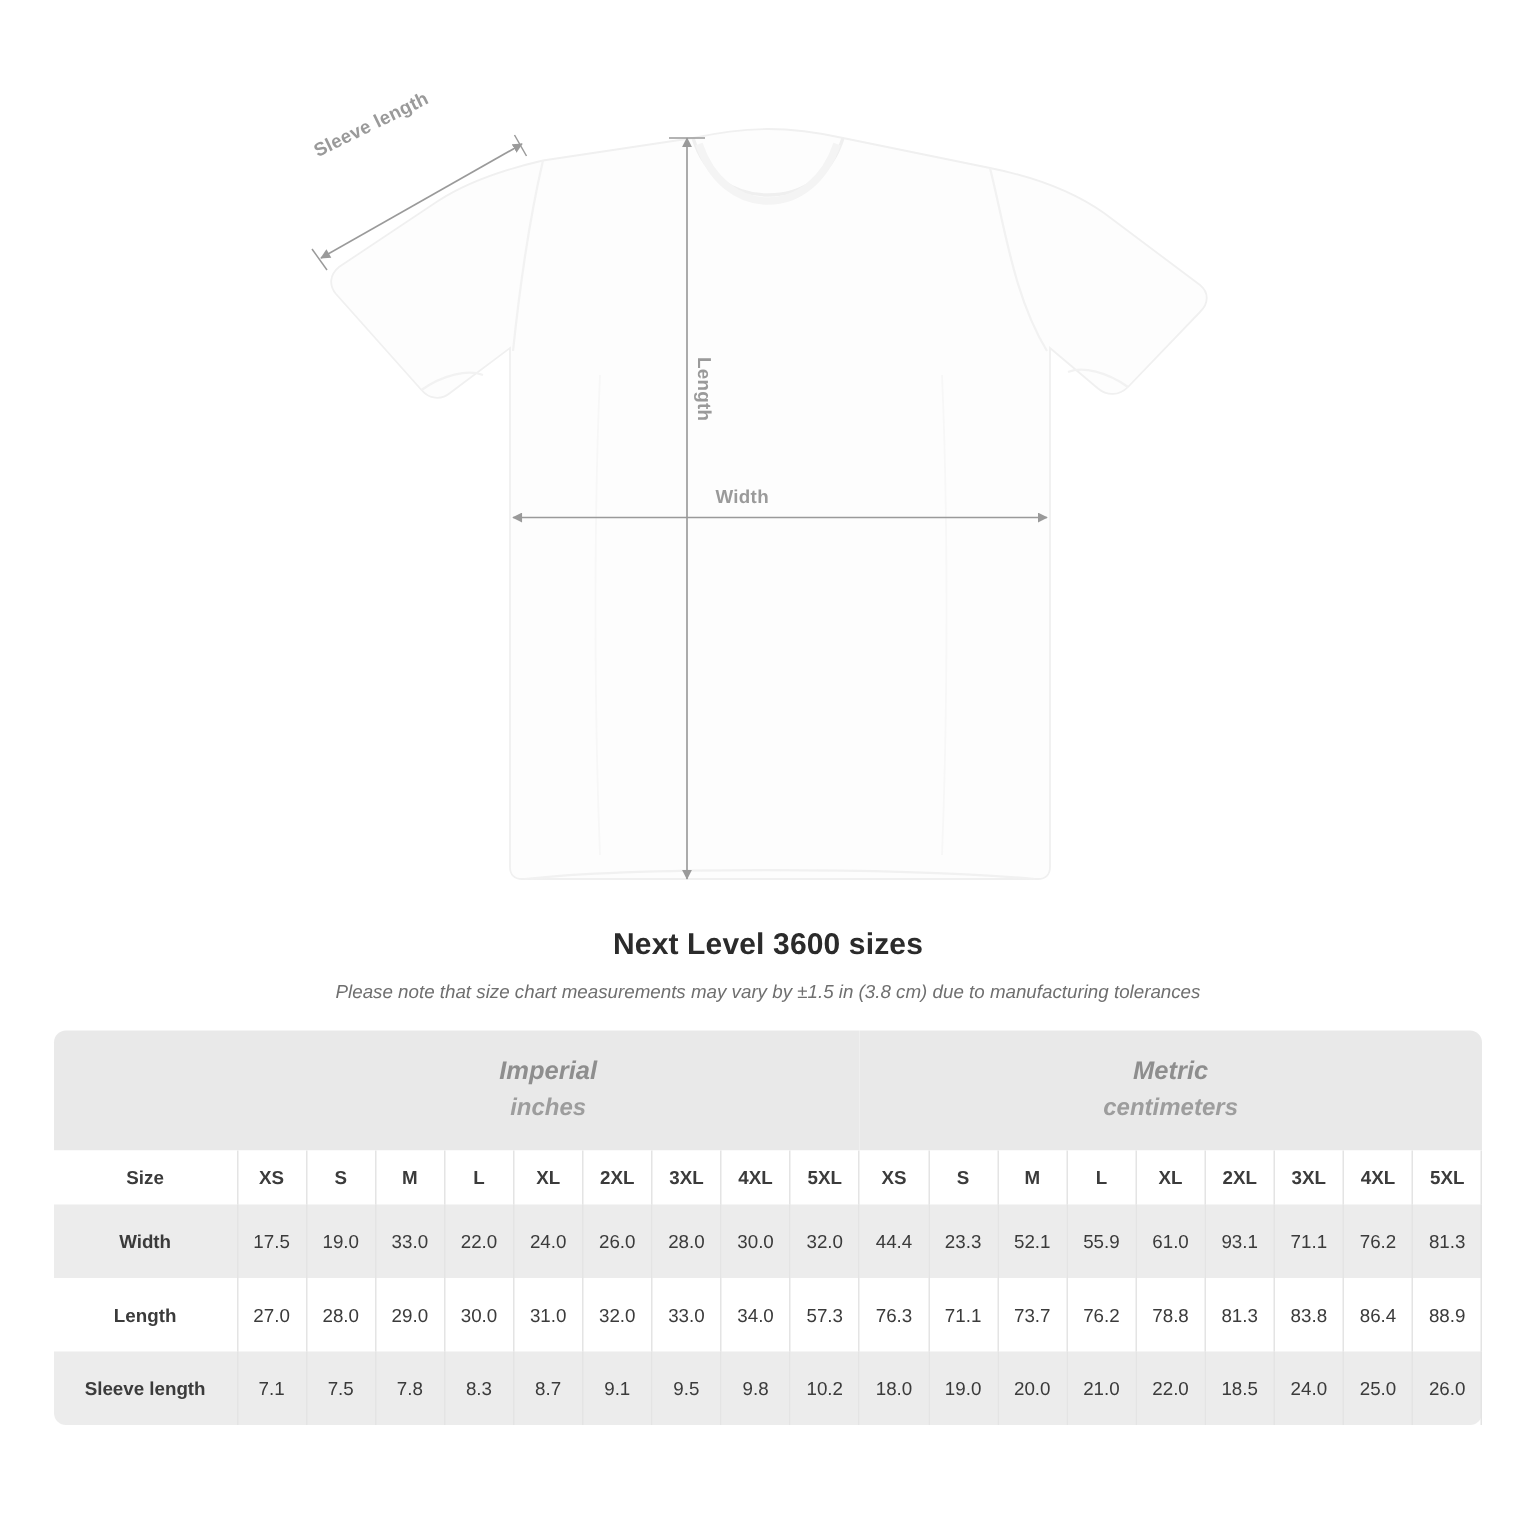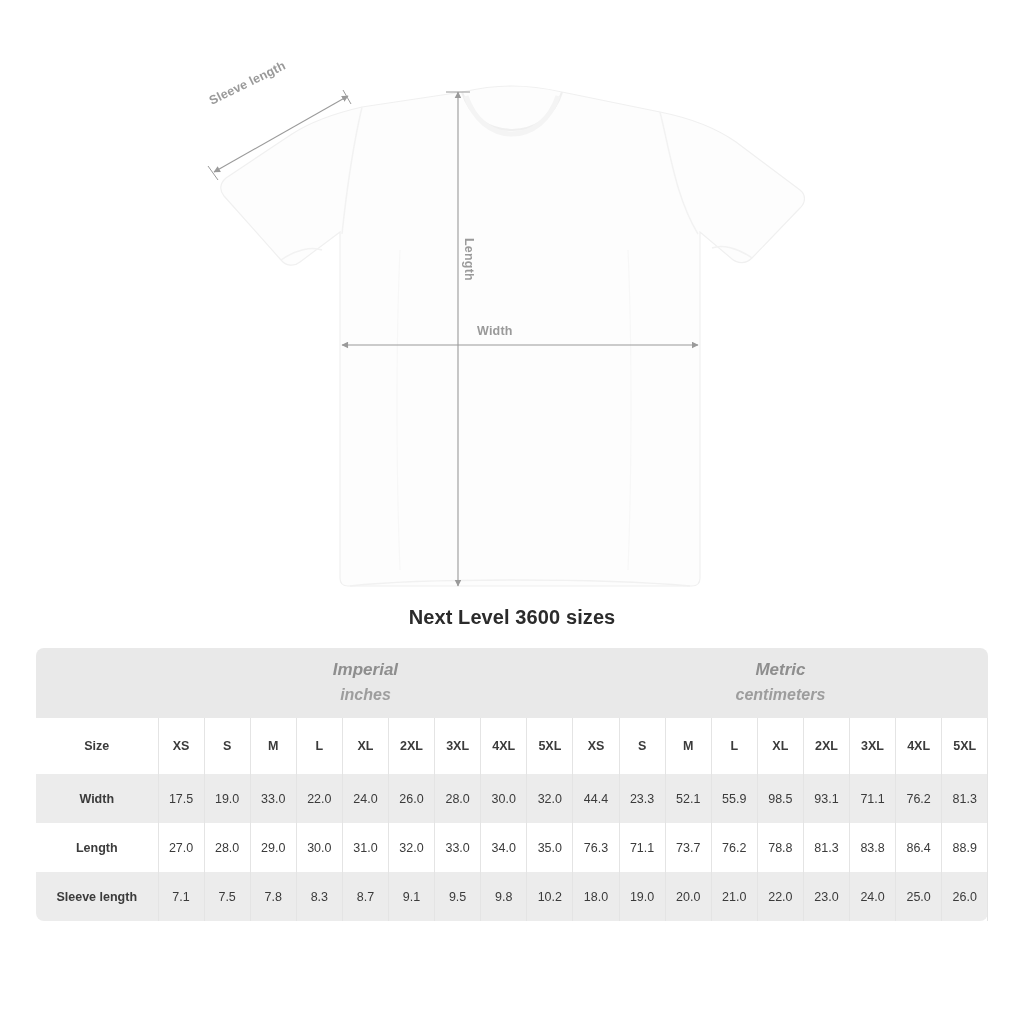--- a/index.html
+++ b/index.html
@@ -58,21 +58,21 @@
   }
   #label-width {
     left: 477px;
     top: 324px;
     white-space: nowrap;
   }
 
   
   #title-block {
     text-align: center;
-    margin-top: 6px;
+    margin-top: 19px;
   }
   #chart-title {
     font-size: 20px;
     font-weight: bold;
     color: #2b2b2b;
     margin: 0;
     letter-spacing: 0.1px;
   }
   #chart-note {
     font-size: 12.5px;
@@ -94,21 +94,21 @@
   th, td {
     font-size: 12.5px;
     text-align: center;
     padding: 0;
     border: none;
     color: #3b3b3b;
   }
 
   tr.unit-row th {
     background: #e9e9e9;
-    height: 70px;
+    height: 80px;
     vertical-align: middle;
   }
   tr.unit-row th.blank {
     background: #e9e9e9;
   }
   tr.unit-row th.sys {
     background: #e9e9e9;
   }
   .sys-name {
     font-size: 17px;
@@ -119,21 +119,21 @@
   }
   .sys-unit {
     font-size: 16px;
     font-style: italic;
     color: #9d9d9d;
     line-height: 1.6;
   }
 
   tr.head-row th {
     background: #ffffff;
-    height: 56px;
+    height: 36px;
     font-weight: bold;
     font-size: 12.5px;
     color: #3b3b3b;
   }
   tr.head-row th.rowhead {
     font-weight: bold;
   }
 
   tr.data-row td {
     height: 49px;
@@ -243,20 +243,21 @@
       </g>
     </svg>
 
     <div class="dim-label" id="label-sleeve">Sleeve length</div>
     <div class="dim-label" id="label-length">Length</div>
     <div class="dim-label" id="label-width">Width</div>
   </div>
 
   <div id="title-block">
     <div id="chart-title">Next Level 3600 sizes</div>
+    <div id="chart-note">Please note that size chart measurements may vary by ±1.5 in (3.8 cm) due to manufacturing tolerances</div>
   </div>
 
   <div id="table-wrap">
     <table>
       <colgroup>
         <col class="c-rowhead">
         <col class="c-cell">
           <col class="c-cell">
           <col class="c-cell">
           <col class="c-cell">
@@ -318,38 +319,38 @@
           <td class="cell">22.0</td>
           <td class="cell">24.0</td>
           <td class="cell">26.0</td>
           <td class="cell">28.0</td>
           <td class="cell">30.0</td>
           <td class="cell">32.0</td>
           <td class="cell">44.4</td>
           <td class="cell">23.3</td>
           <td class="cell">52.1</td>
           <td class="cell">55.9</td>
-          <td class="cell">98.5</td>
+          <td class="cell">61.0</td>
           <td class="cell">93.1</td>
           <td class="cell">71.1</td>
           <td class="cell">76.2</td>
           <td class="cell">81.3</td>
         </tr>
 
         <tr class="data-row plain">
           <td class="rowhead">Length</td>
           <td class="cell">27.0</td>
           <td class="cell">28.0</td>
           <td class="cell">29.0</td>
           <td class="cell">30.0</td>
           <td class="cell">31.0</td>
           <td class="cell">32.0</td>
           <td class="cell">33.0</td>
           <td class="cell">34.0</td>
-          <td class="cell">35.0</td>
+          <td class="cell">57.3</td>
           <td class="cell">76.3</td>
           <td class="cell">71.1</td>
           <td class="cell">73.7</td>
           <td class="cell">76.2</td>
           <td class="cell">78.8</td>
           <td class="cell">81.3</td>
           <td class="cell">83.8</td>
           <td class="cell">86.4</td>
           <td class="cell">88.9</td>
         </tr>
@@ -363,21 +364,21 @@
           <td class="cell">8.7</td>
           <td class="cell">9.1</td>
           <td class="cell">9.5</td>
           <td class="cell">9.8</td>
           <td class="cell">10.2</td>
           <td class="cell">18.0</td>
           <td class="cell">19.0</td>
           <td class="cell">20.0</td>
           <td class="cell">21.0</td>
           <td class="cell">22.0</td>
-          <td class="cell">23.0</td>
+          <td class="cell">18.5</td>
           <td class="cell">24.0</td>
           <td class="cell">25.0</td>
           <td class="cell">26.0</td>
         </tr>
       </tbody>
     </table>
   </div>
 
 </div>
 

